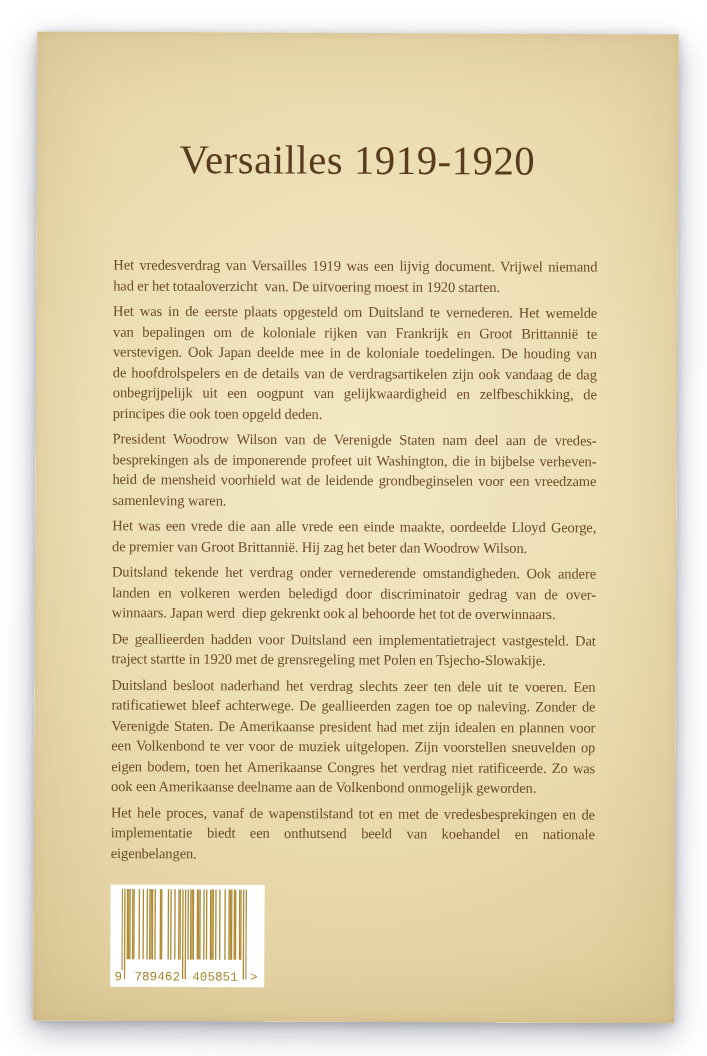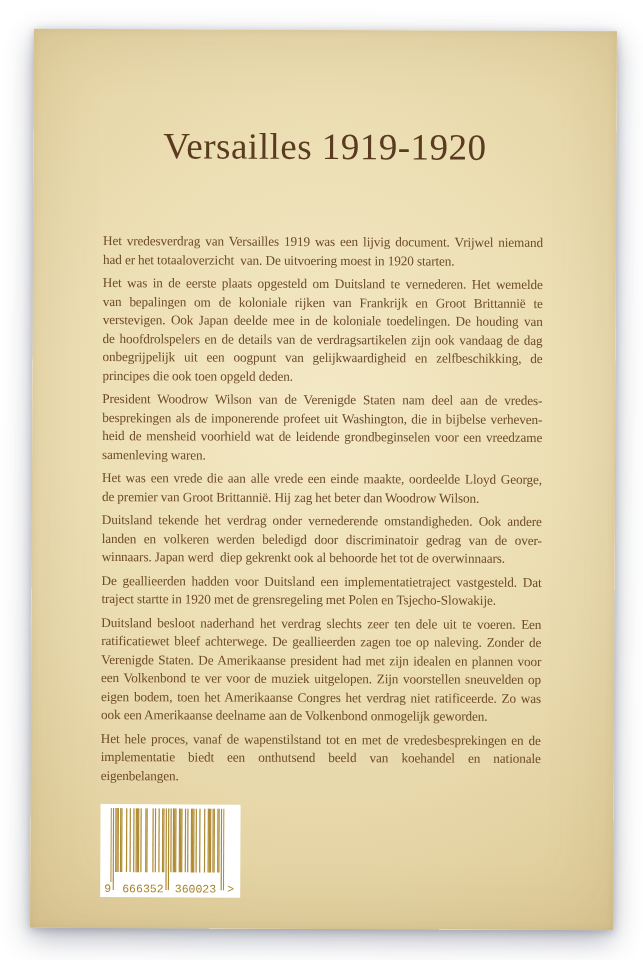--- a/index.html
+++ b/index.html
@@ -152,19 +152,19 @@
           <rect x="83" y="0" width="1" height="78" fill="#ae8a33"></rect>
           <rect x="85" y="0" width="1" height="78" fill="#ae8a33"></rect>
           <rect x="86" y="0" width="1" height="78" fill="#ae8a33"></rect>
           <rect x="89" y="0" width="1" height="78" fill="#ae8a33"></rect>
           <rect x="90" y="0" width="1" height="78" fill="#ae8a33"></rect>
           <rect x="92" y="0" width="1" height="100" fill="#ae8a33"></rect>
           <rect x="94" y="0" width="1" height="100" fill="#ae8a33"></rect>
         </svg>
       <div class="isbn" id="isbn">
           <span>9</span>
-          <span>666352</span>
-          <span>360023</span>
+          <span>789462</span>
+          <span>405851</span>
           <span>&gt;</span>
         </div>
     </div>
   </div>
 </div>
 
 </body></html>

